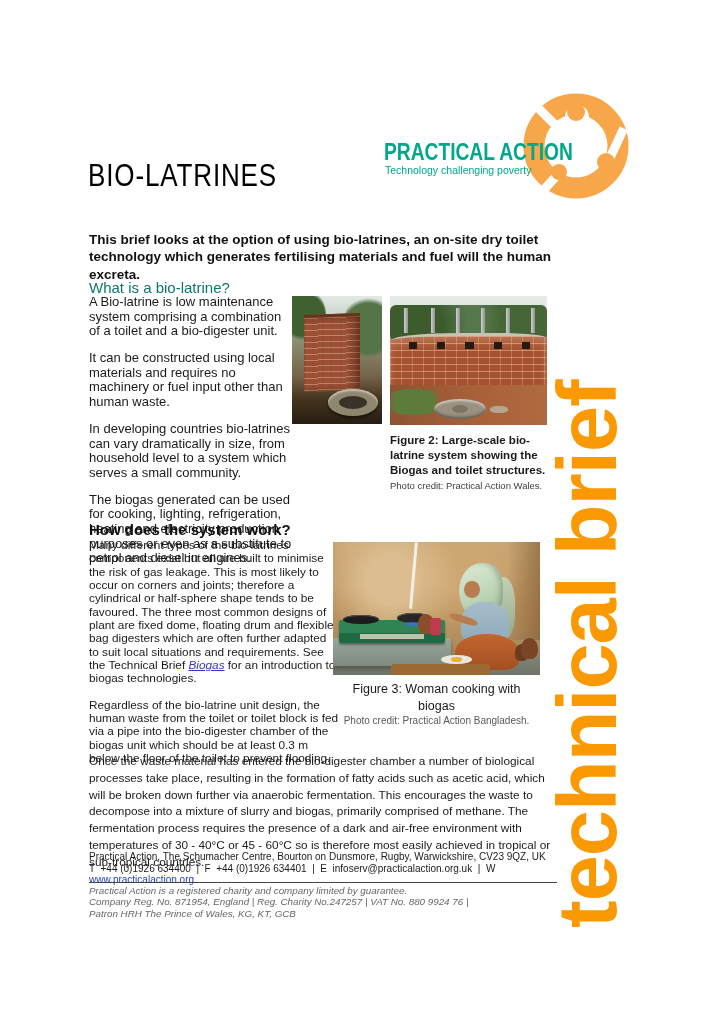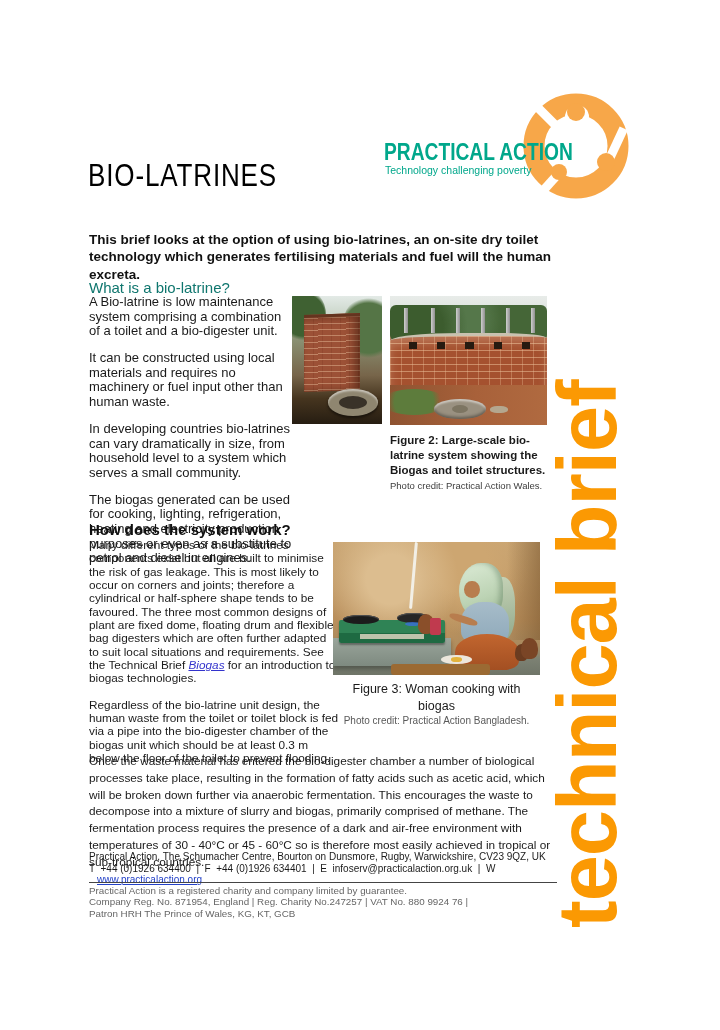--- a/index.html
+++ b/index.html
@@ -128,23 +128,23 @@
   .f3-arm { left:56%; top:56%; width:14%; height:5%; border-radius:40%; background:#b87d4e; transform:rotate(18deg); }
   .f3-cup { left:47%; bottom:30%; width:5%; height:13%; border-radius:2px; background:#c03a4e; }
   .f3-pot { left:41%; bottom:31%; width:8%; height:15%; border-radius:50% 50% 40% 40%; background:#8a4f2a; }
   .f3-plate { left:52%; bottom:8%; width:15%; height:7%; border-radius:50%; background:#ece7dc; }
   .f3-food { left:35%; top:20%; width:34%; height:50%; border-radius:50%; background:#e3b33c; }
   .f3-mat { left:28%; bottom:0; width:48%; height:8%; background:#9b6a33; border-radius:3px; }
   .f3-vessel { right:1%; bottom:12%; width:8%; height:16%; border-radius:50% 50% 40% 40%; background:#7a4526; box-shadow:-8px 4px 0 -2px #6b3c20; }
   
   .ft-address { position:absolute; left:89px; top:851px; width:480px; font-size:10px; color:#1a1a1a; }
   .ft-contact { position:absolute; left:89px; top:863px; width:480px; font-size:10px; color:#1a1a1a; white-space:pre-wrap; }
-  .ft-contact a { color:#2442c8; text-decoration:underline; cursor:pointer;margin-left:8px; }
+  .ft-contact a { color:#2442c8; cursor:pointer; }
   .ft-rule { position:absolute; left:89px; top:882px; width:468px; border-top:1px solid #444; }
-  .ft-legal { position:absolute; left:89px; top:886px; width:480px; font-size:9.8px; line-height:1.06; color:#666; }
+  .ft-legal { position:absolute; left:89px; top:886px; width:480px; font-size:9.8px; line-height:1.06; color:#666;font-style:italic; }
   .ft-legal div { margin-bottom:1px; }
 </style>
 </head>
 <body>
 
 <div class="page">
 
   <div class="title">BIO-LATRINES</div>
 
   <svg class="logo-ring" viewBox="0 0 116 120">

